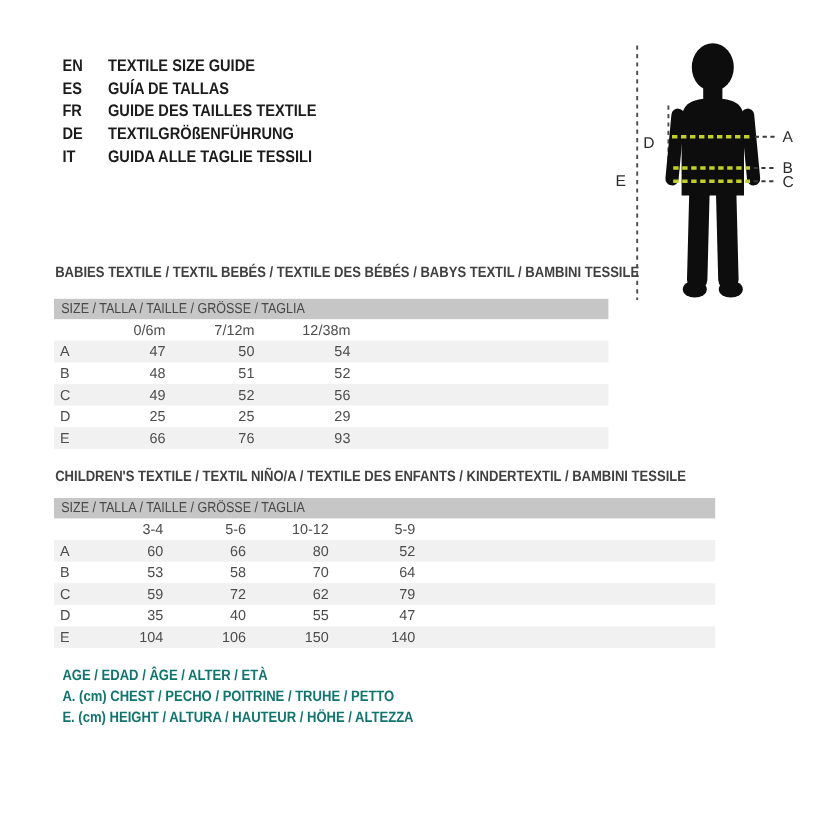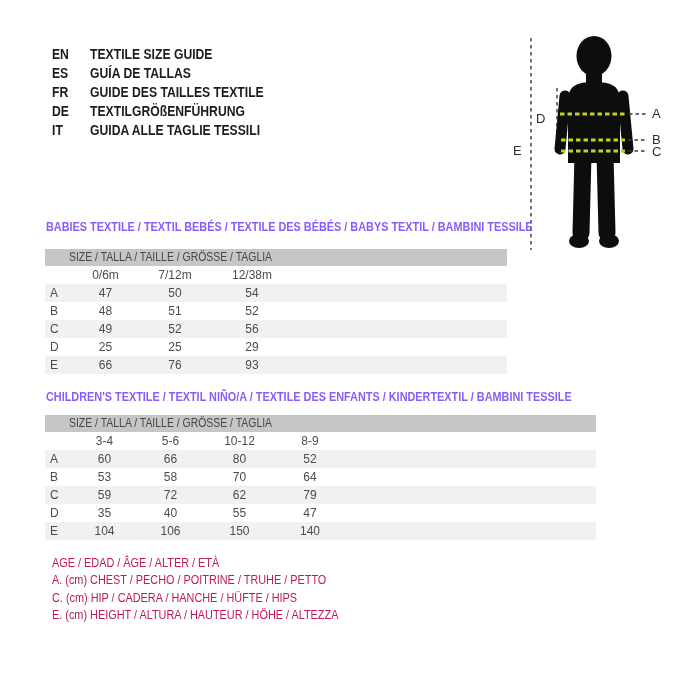--- a/index.html
+++ b/index.html
@@ -10,35 +10,35 @@
   }
   .cond{display:inline-block;transform:scaleX(0.87);transform-origin:0 50%;white-space:nowrap;}
 
   
   .lang-block{position:absolute;left:52px;top:45px;}
   .lang-row{position:relative;height:19px;line-height:19px;font-size:14px;font-weight:700;color:#1c1c1c;}
   .lang-code{position:absolute;left:0;top:0;}
   .lang-label{position:absolute;left:38px;top:0;}
 
   
-  .sec-title{position:absolute;left:46px;font-size:12.5px;font-weight:700;color:#8b5cf6;height:14px;line-height:14px;}
+  .sec-title{position:absolute;left:46px;font-size:12.5px;font-weight:700;color:#404040;height:14px;line-height:14px;}
 
   
   .size-table{position:absolute;left:45px;font-size:12px;color:#4c4c4c;}
-  .t-bar{background:#c6c6c6;height:17px;line-height:17px;color:#474747;padding-left:24px;}
+  .t-bar{background:#c6c6c6;height:17px;line-height:17px;color:#474747;padding-left:6px;}
   .t-row{display:grid;height:18px;line-height:18px;}
   .babies .t-row{grid-template-columns:28px 65px 74px 80px 1fr;}
   .children .t-row{grid-template-columns:28px 63px 69px 69px 72px 1fr;}
   .t-row.stripe{background:#f1f1f1;}
   .t-lbl{padding-left:5px;text-align:left;}
-  .t-val{text-align:center;}
+  .t-val{text-align:right;}
 
   
   .legend{position:absolute;left:52px;top:555px;}
-  .legend-line{height:17.4px;line-height:17.4px;font-size:12.5px;font-weight:400;color:#be185d;}
+  .legend-line{height:17.4px;line-height:17.4px;font-size:12.5px;font-weight:700;color:#0f766e;}
 
   
   .figure{position:absolute;left:500px;top:25px;width:200px;height:235px;}
   .fig-label{font-size:13px;fill:#2d2d2d;font-family:"Liberation Sans",sans-serif;}
 </style>
 </head>
 <body>
 
 <div class="lang-block">
   <div class="lang-row">
@@ -155,21 +155,21 @@
 
 <div class="size-table children" style="top:415px;width:551px;">
   <div class="t-bar">
     <span class="cond">SIZE / TALLA / TAILLE / GRÖSSE / TAGLIA</span>
   </div>
   <div class="t-row">
     <div class="t-lbl"></div>
     <div class="t-val">3-4</div>
     <div class="t-val">5-6</div>
     <div class="t-val">10-12</div>
-    <div class="t-val">8-9</div>
+    <div class="t-val">5-9</div>
     <div></div>
   </div>
   <div class="t-row stripe">
     <div class="t-lbl">A</div>
     <div class="t-val">60</div>
     <div class="t-val">66</div>
     <div class="t-val">80</div>
     <div class="t-val">52</div>
     <div></div>
   </div>
@@ -203,15 +203,14 @@
     <div class="t-val">106</div>
     <div class="t-val">150</div>
     <div class="t-val">140</div>
     <div></div>
   </div>
 </div>
 
 <div class="legend">
   <div class="legend-line"><span class="cond">AGE / EDAD / ÂGE / ALTER / ETÀ</span></div>
   <div class="legend-line"><span class="cond">A. (cm) CHEST / PECHO / POITRINE / TRUHE / PETTO</span></div>
-  <div class="legend-line"><span class="cond">C. (cm) HIP / CADERA / HANCHE / HÜFTE / HIPS</span></div>
   <div class="legend-line"><span class="cond">E. (cm) HEIGHT / ALTURA / HAUTEUR / HÖHE / ALTEZZA</span></div>
 </div>
 
 </body></html>

